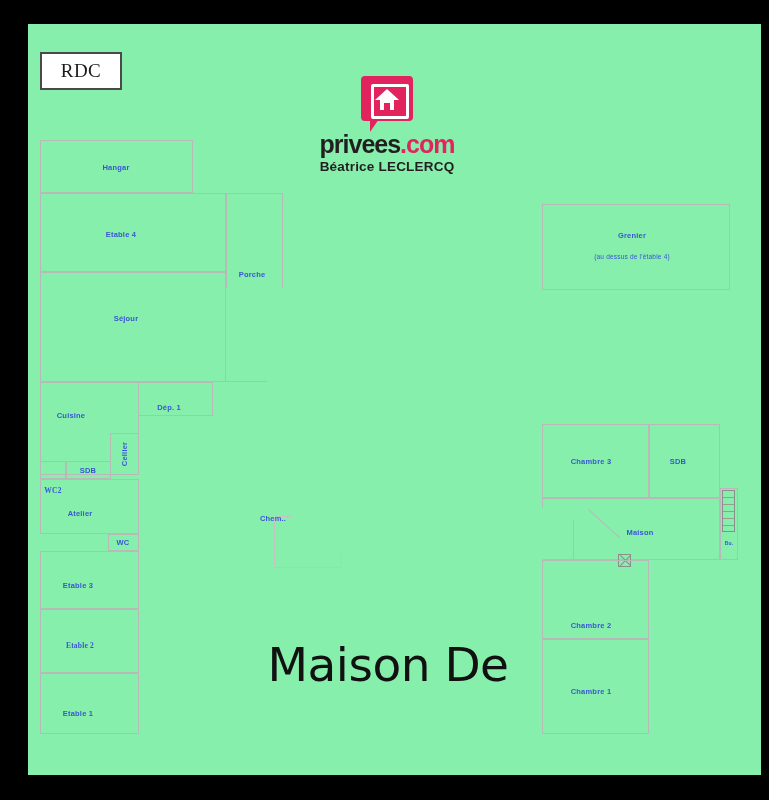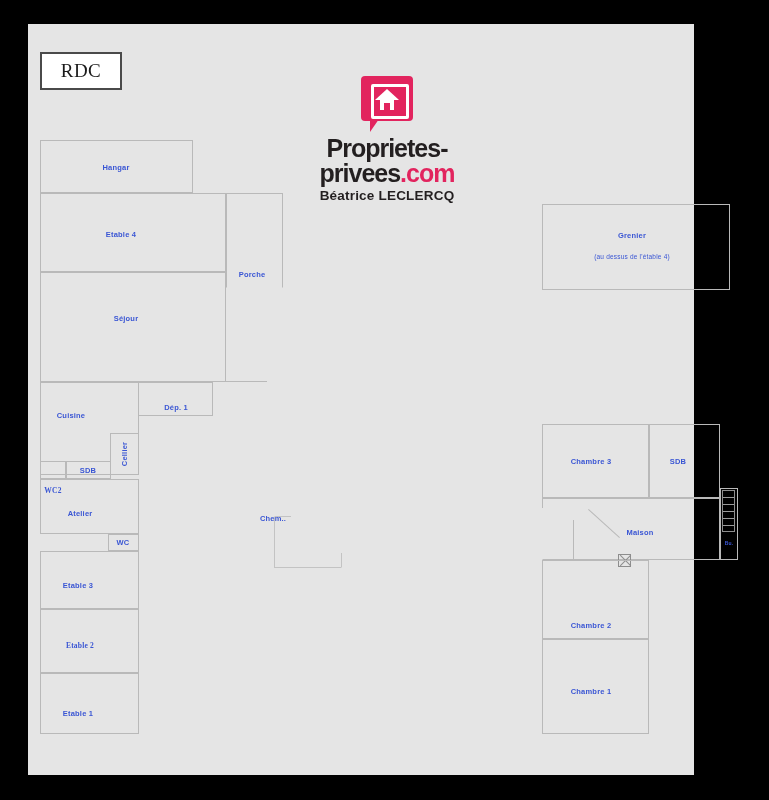--- a/index.html
+++ b/index.html
@@ -13,23 +13,23 @@
     position: relative;
     overflow: hidden;
     font-family: "Liberation Sans", sans-serif;
   }
 
   
   #page {
     position: absolute;
     left: 28px;
     top: 24px;
-    width: 666px;
+    width: 733px;
     height: 751px;
-    background: #e5e5e5;
+    background: #86efac;
   }
 
   
   .floor-badge {
     position: absolute;
     border: 2px solid #4a4a4a;
     background: #ffffff;
     font-family: "Liberation Serif", serif;
     font-size: 19px;
     color: #1a1a1a;
@@ -227,21 +227,20 @@
 
   <div id="logo">
     <div id="logo-mark">
       <div class="bubble"></div>
       <div class="tail"></div>
       <div class="inner"></div>
       <div class="house-roof"></div>
       <div class="house-body"></div>
       <div class="house-door"></div>
     </div>
-    <div class="logo-line1">Proprietes-</div>
     <div class="logo-line2">
       <span class="dark">privees</span><span class="pink">.com</span>
     </div>
     <div class="logo-agent">Béatrice LECLERCQ</div>
   </div>
 
   <div class="room" style="left:12px;  top:116px; width:153px; height:53px;"></div>
   <span class="rlabel" style="left:88px; top:143px;">Hangar</span>
 
   <div class="room" style="left:12px;  top:169px; width:186px; height:79px;"></div>
@@ -250,21 +249,21 @@
   <div class="room" style="left:198px; top:169px; width:57px; height:95px;
               border-bottom-color:transparent;"></div>
   <span class="rlabel" style="left:224px; top:250px;">Porche</span>
 
   <div class="room" style="left:12px;  top:248px; width:186px; height:110px;"></div>
   <span class="rlabel" style="left:98px; top:294px;">Séjour</span>
 
   <div style="position:absolute;left:198px;top:357px;width:41px;border-top:1px solid #b9b9b9;"></div>
 
   <div class="room" style="left:110px; top:358px; width:75px; height:34px;"></div>
-  <span class="rlabel" style="left:148px; top:383px;">Dép. 1</span>
+  <span class="rlabel" style="left:141px; top:383px;">Dép. 1</span>
 
   <div class="room" style="left:12px;  top:358px; width:99px; height:93px;"></div>
   <span class="rlabel" style="left:43px; top:391px;">Cuisine</span>
 
   <div class="room" style="left:82px;  top:409px; width:29px; height:42px;"></div>
   <span class="rlabel vertical" style="left:96px; top:430px;">Cellier</span>
 
   <div class="room" style="left:12px;  top:437px; width:26px; height:18px;"></div>
   <span class="rlabel" style="left:25px; top:466px;font-family:Liberation Serif, serif;">WC2</span>
 
@@ -322,15 +321,16 @@
   <span class="rlabel" style="left:612px; top:508px;">Maison</span>
   <div id="palier-icon"></div>
 
   <div class="room" style="left:514px; top:536px; width:107px; height:79px;"></div>
   <span class="rlabel" style="left:563px; top:575px;margin-top:26px;">Chambre 2</span>
 
   <div class="room" style="left:514px; top:615px; width:107px; height:95px;"></div>
   <span class="rlabel" style="left:563px; top:667px;">Chambre 1</span>
 
   <div id="title">
+    <div>Maison De</div>
   </div>
 
 </div>
 
 </body></html>

